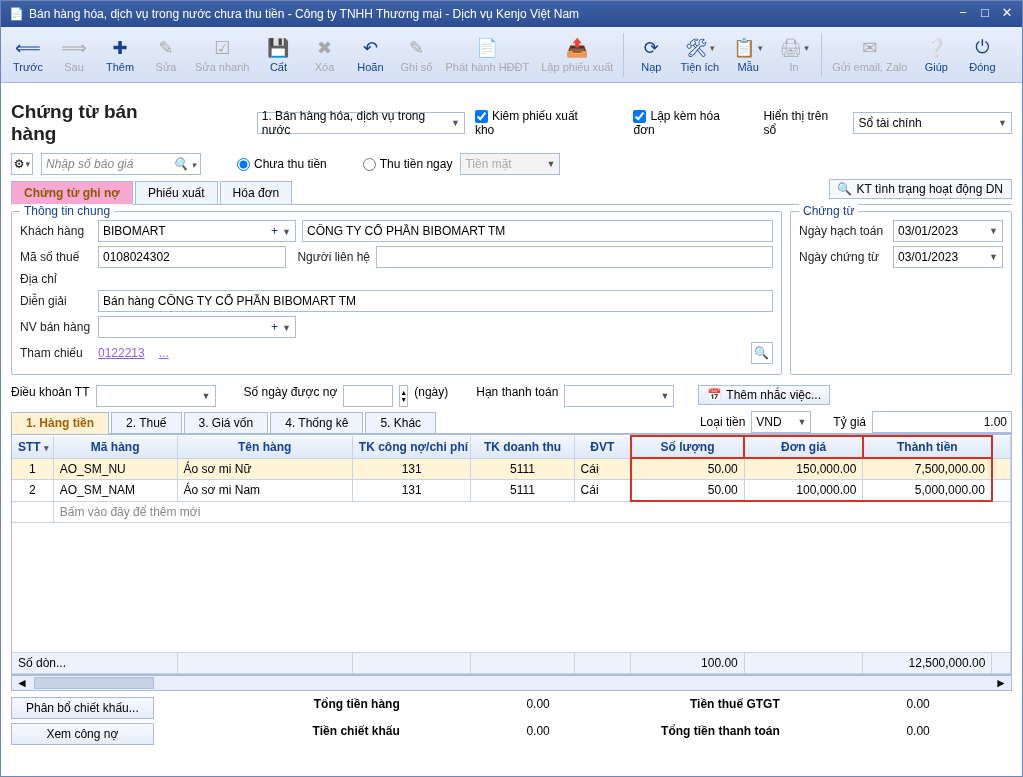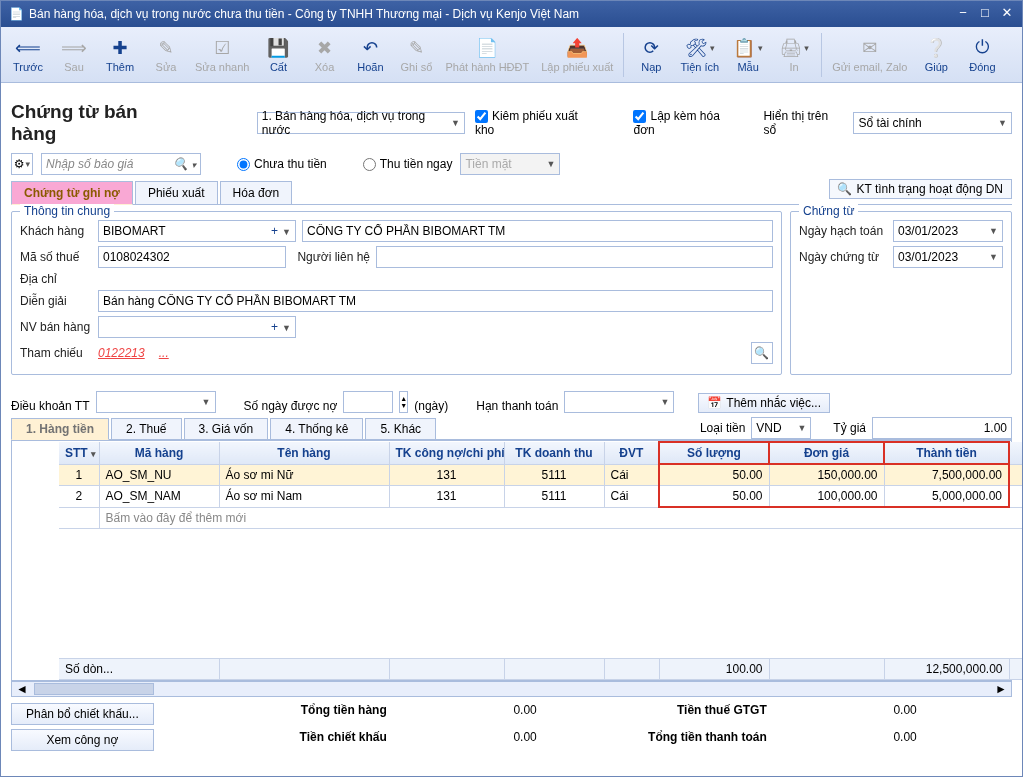--- a/index.html
+++ b/index.html
@@ -29,42 +29,42 @@
 .tab.active { background:#f9a8d4; font-weight:bold; color:#8b5a00; border-bottom:1px solid #fff1d4; margin-bottom:-1px; }
 .kt-btn { position:absolute; right:0; top:-2px; border:1px solid #a9bcdd; padding:2px 8px; background:#f5f8fd; cursor:pointer; font-size:12px; display:flex; align-items:center; gap:4px;}
 .groups { display:flex; gap:8px; margin-top:6px; }
 .gbox { border:1px solid #a9bcdd; border-radius:2px; padding:8px 8px 6px 8px; position:relative; }
 .gbox-title { position:absolute; top:-8px; left:8px; background:#fff; padding:0 4px; color:#15418e; font-size:12px; }
 .frow { display:flex; align-items:center; margin-bottom:4px; gap:6px; }
 .flabel { width:72px; color:#222; font-size:12px; }
 .input { border:1px solid #a9bcdd; height:22px; padding:0 4px; background:#fff; }
 .input.combo { display:flex; align-items:center; justify-content:space-between; }
 .addbtn { color:#15418e; padding:0 4px; cursor:pointer; }
-.link { color:#ef4444; text-decoration:underline; cursor:pointer;font-style:italic; }
+.link { color:#8b5cf6; text-decoration:underline; cursor:pointer; }
 .magbtn { border:1px solid #a9bcdd; width:22px; height:22px; display:flex; align-items:center; justify-content:center; cursor:pointer; }
-.midrow { display:flex; align-items:flex-end; gap:6px; margin:12px 10px 4px 10px; }
+.midrow { display:flex; align-items:flex-start; gap:6px; margin:6px 10px 4px 10px; }
 .subtabs { display:flex; border-bottom:1px solid #a9bcdd; margin:4px 10px 0 10px; align-items:center; }
 .stab { padding:3px 14px; border:1px solid #a9bcdd; border-bottom:none; margin-right:2px; background:#f0f4fc; cursor:pointer; font-size:12px; }
-.stab.active { background:#fff1d4; font-weight:bold; color:#737373; border-bottom:1px solid #fff1d4; margin-bottom:-1px; }
+.stab.active { background:#fff1d4; font-weight:bold; color:#a16207; border-bottom:1px solid #fff1d4; margin-bottom:-1px; }
 .subtabs .spacer { flex:1; }
 .currency-row { display:flex; align-items:center; gap:6px; }
-.grid-wrap { margin:0 10px; border:1px solid #a9bcdd;padding-left:47px; }
+.grid-wrap { margin:0 10px; border:1px solid #a9bcdd; }
 .grid { width:100%; border-collapse:collapse; table-layout:fixed; }
 .grid th, .grid td { border-right:1px solid #c8d3e8; border-bottom:1px solid #c8d3e8; padding:3px 6px; font-size:12px; height:21px; overflow:hidden; white-space:nowrap; }
 .grid th { background:linear-gradient(#f2f6fd,#dfe8f7); color:#15418e; text-align:center; position:relative; }
 .grid td { background:#fff; }
 .grid tr.r1 td { background:#fff4d6; }
 .grid td.num { text-align:right; }
 .grid td.ctr { text-align:center; }
 .redbox { border:2px solid #d93025 !important; }
 .footer-row td { background:#eef3fb !important; }
 .placeholder-row td { color:#888; }
 .scrollbar-h { height:16px; background:#e8eefb; border:1px solid #a9bcdd; margin:0 10px; display:flex; align-items:center; }
 .scrollbar-h .thumb { width:120px; height:12px; background:#c8d3e8; border:1px solid #a9bcdd; margin-left:2px; }
-.bottom { display:flex; margin:6px 10px; gap:43px; }
+.bottom { display:flex; margin:6px 10px; gap:56px; }
 .left-btns { display:flex; flex-direction:column; gap:4px; }
 .btn { border:1px solid #a9bcdd; background:linear-gradient(#f8faff,#e5ecf9); padding:3px 14px; cursor:pointer; font-size:12px; min-width:130px; text-align:center; }
 .totals { display:grid; grid-template-columns: 190px 120px 200px 120px; row-gap:6px; column-gap:30px; flex:1; }
 .totals .lab { font-weight:bold; text-align:right; }
 .totals .val { text-align:right; }
 .tri { font-size:9px; color:#555; }
 .caret { font-size:9px; color:#555; }
 </style>
 </head>
 <body>

